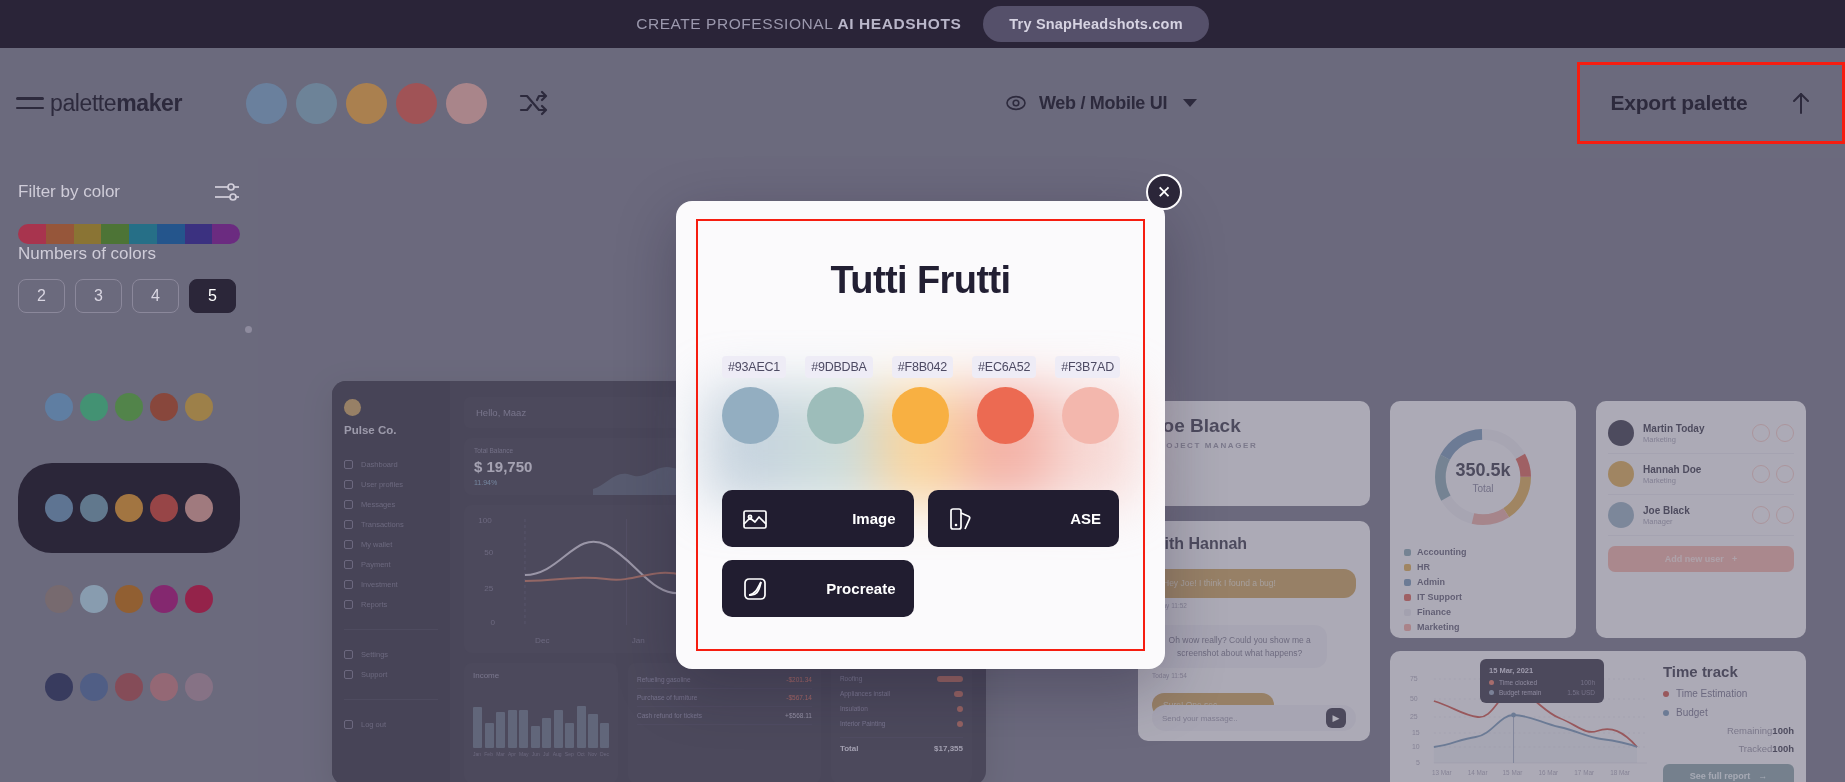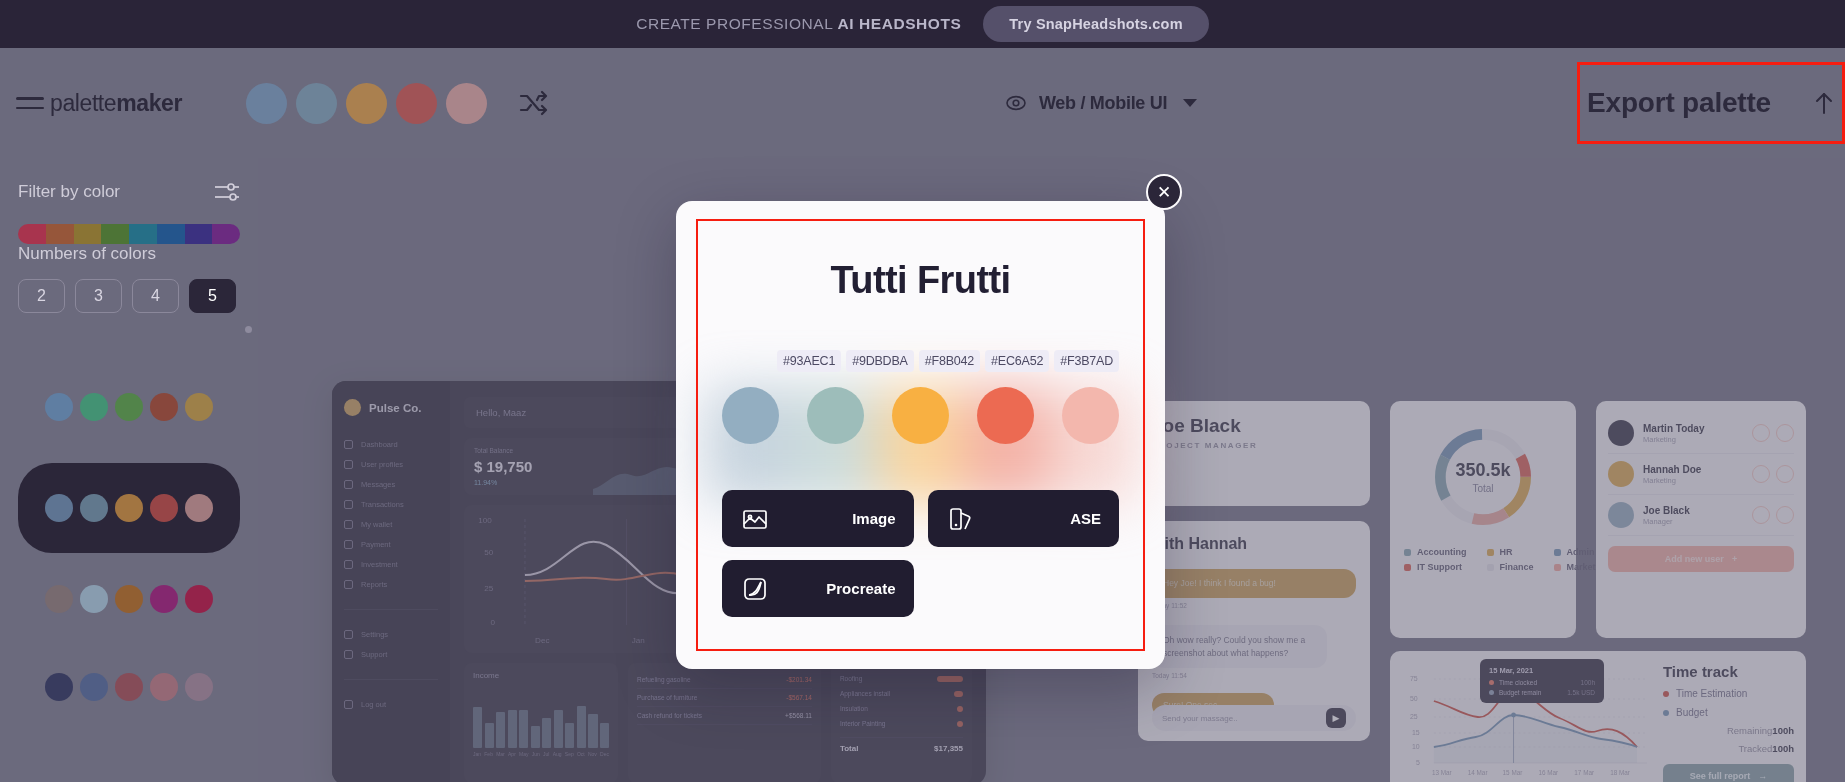--- a/index.html
+++ b/index.html
@@ -48,21 +48,21 @@
   }
   .viewmode .label { font-size: 18px; font-weight: 700; color:#2d2a3d; letter-spacing:-.3px; }
   .caret { width:0;height:0;border-left:7px solid transparent;border-right:7px solid transparent;
     border-top:8px solid #2d2a3d; margin-left:4px; }
 
   .export-btn {
     position:absolute; right: 0px; top: 50%; transform: translateY(-50%);
     width: 268px; height: 82px; border: 3px solid #f61d10; background: transparent;
     display:flex; align-items:center; justify-content:center; gap:42px; cursor:pointer;
   }
-  .export-btn .txt { font-size: 28px; font-weight: 700; color:#2d2a3d; letter-spacing:-.2px; }
+  .export-btn .txt { font-size: 21px; font-weight: 700; color:#2d2a3d; letter-spacing:-.2px; }
 
   
   .sidebar {
     position:absolute; left:0; top:158px; width:258px; height:624px;
     background:#6b6a7d; z-index: 15; padding: 22px 18px 0 18px;
   }
   .filter-row { display:flex; align-items:center; justify-content:space-between; }
   .filter-label { font-size: 17px; color:#cfccd8; font-weight:400; }
   .slider-icon { width:26px; height:24px; cursor:pointer; }
   .rainbow {
@@ -91,21 +91,21 @@
   
   .preview-area { position:absolute; left:258px; top:158px; right:0; bottom:0; z-index:5; overflow:hidden; }
 
   
   .dark-dash {
     position:absolute; left: 74px; top: 223px; width: 654px; height: 404px;
     background:#262236; border-radius: 14px; overflow:hidden; display:flex;
     box-shadow: 0 8px 30px rgba(0,0,0,.18);
   }
   .dd-side { width: 118px; background:#201d2e; padding: 18px 12px; }
-  .dd-logo { display:flex; align-items:center; gap:8px; margin-bottom:24px; }
+  .dd-logo { display:flex; gap:8px; margin-bottom:24px;flex-direction:column; }
   .dd-logo .circ { width:17px;height:17px;border-radius:50%;background:#c79a4e; }
   .dd-logo .nm { font-size:11.5px; color:#d2cfdd; font-weight:700; }
   .dd-nav { display:flex; flex-direction:column; gap:11px; }
   .dd-nav .it { display:flex; align-items:center; gap:8px; font-size:7.5px; color:#6e6883; }
   .dd-nav .it .ic { width:9px;height:9px;border:1px solid #6e6883;border-radius:2px; }
   .dd-nav .sep { height:1px; background:#2e2a3f; margin:9px 0; }
   .dd-main { flex:1; padding: 16px 14px; }
   .dd-hello { font-size:9.5px; color:#85809b; background:#2b2739; border-radius:6px;
     padding:10px 12px; margin-bottom:10px; }
   .dd-cards { display:flex; gap:10px; margin-bottom:10px; }
@@ -139,37 +139,37 @@
   .pc-name { font-size:19px; color:#2d2a3d; font-weight:700; }
   .pc-role { font-size:8px; letter-spacing:1.6px; color:#8d8a9c; font-weight:700; margin-top:4px; }
   .pc-av { position:absolute; left:-36px; top:18px; width:62px;height:62px;border-radius:50%;
     background:#8296ae; }
 
   .chat-card { left: 880px; top: 363px; width: 232px; height: 220px; padding: 14px; }
   .cc-title { font-size:16px; color:#2d2a3d; font-weight:700; }
   .bubble-a { margin-top:16px; background:#c79a4e; color:#e6d9bf; border-radius:12px;
     padding:9px 11px; font-size:8.5px; line-height:1.35; }
   .bubble-b { margin-top:16px; background:#e9e7ee; color:#6f6b82; border-radius:12px;
-    padding:9px 11px; font-size:8.5px; line-height:1.45; width:86%; }
+    padding:9px 11px; font-size:8.5px; line-height:1.45; width:86%;text-align:center; }
   .bubble-c { margin-top:14px; background:#c79a4e; color:#e6d9bf; border-radius:12px;
     padding:7px 11px; font-size:8.5px; width:60%; }
   .time-s { font-size:6.5px; color:#9c98ab; margin-top:4px; }
   .chat-input { position:absolute; left:14px; right:14px; bottom:10px; height:26px;
     background:#e9e7ee; border-radius:13px; display:flex; align-items:center; padding:0 10px;
     font-size:8px; color:#938fa4; justify-content:space-between; }
   .send-btn { width:20px;height:20px;border-radius:6px;background:#2b2639;color:#fff;font-size:9px;
     display:flex;align-items:center;justify-content:center; }
 
   .donut-card { left: 1132px; top: 243px; width: 186px; height: 237px; padding: 14px; }
   .donut-wrap { position:relative; width:112px;height:112px;margin: 6px auto 0; }
   .donut-center { position:absolute; inset:0; display:flex;flex-direction:column;
     align-items:center;justify-content:center; }
   .donut-val { font-size:18px; font-weight:700; color:#2d2a3d; }
   .donut-lbl { font-size:10px; color:#7a7690; margin-top:2px; }
-  .legend { display:grid; grid-template-columns:1fr 1fr 1fr; gap:5px 20px; margin-top:14px; }
+  .legend { display:grid; grid-template-columns:1fr; gap:5px 20px; margin-top:14px; }
   .legend .lg { display:flex; align-items:center; gap:6px; font-size:9px; color:#57536b; font-weight:700; }
   .legend .lg i { width:7px;height:7px;border-radius:2px; display:block; }
 
   .users-card { left: 1338px; top: 243px; width: 210px; height: 237px; padding: 12px; }
   .urow { display:flex; align-items:center; gap:9px; padding:7px 0; border-bottom:1px solid #e4e1ea; }
   .uav { width:26px;height:26px;border-radius:50%; flex:0 0 26px; }
   .uname { font-size:10px; font-weight:700; color:#2d2a3d; }
   .urole { font-size:7.5px; color:#9a96aa; margin-top:1px; }
   .uicons { margin-left:auto; display:flex; gap:6px; }
   .uicons b { width:18px;height:18px;border-radius:50%;border:1px solid #f0c3bd; display:block; }
@@ -204,22 +204,22 @@
   }
   .modal-inner { position:absolute; left: 20px; top: 18px; right: 20px; bottom: 18px;
     border: 2.5px solid #f61d10; }
   .modal-close {
     position:absolute; right: -17px; top: -27px; width: 36px; height: 36px; border-radius: 50%;
     background:#2b2639; color:#fff; display:flex; align-items:center; justify-content:center;
     font-size: 17px; cursor:pointer; z-index:45; border:2px solid #fbfafc;
   }
   .modal-title { position:absolute; left:0; right:0; top: 58px; text-align:center;
     font-size: 38px; font-weight: 700; color:#221f33; letter-spacing:-.6px; }
-  .hexrow { position:absolute; left: 46px; right: 46px; top: 149px; display:flex;
-    justify-content:flex-end; gap: 5px; }
+  .hexrow { position:absolute; left: 46px; right: 46px; top: 155px; display:flex;
+    justify-content:flex-start; gap: 19px; }
   .hexchip { background:#eeecf6; border-radius:4px; padding:4px 6px; font-size:12.5px;
     color:#4d4a63; letter-spacing:-.2px; white-space:nowrap; }
   .swatchrow { position:absolute; left: 46px; right: 46px; top: 186px; display:flex;
     justify-content:space-between; }
   .swatchrow .s { width: 57px; height: 57px; border-radius: 50%; }
   .glow { position:absolute; left: 30px; right: 30px; top: 186px; height: 116px;
     filter: blur(26px); opacity:.5; z-index:-1; display:flex; }
   .glow i { flex:1; display:block; }
   .btngrid { position:absolute; left: 46px; right: 46px; top: 289px;
     display:grid; grid-template-columns:1fr 1fr; gap: 13px 14px; }

